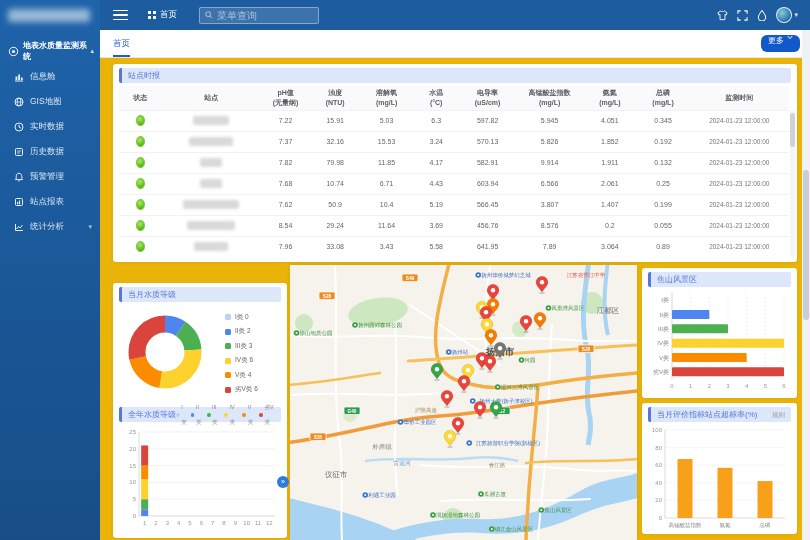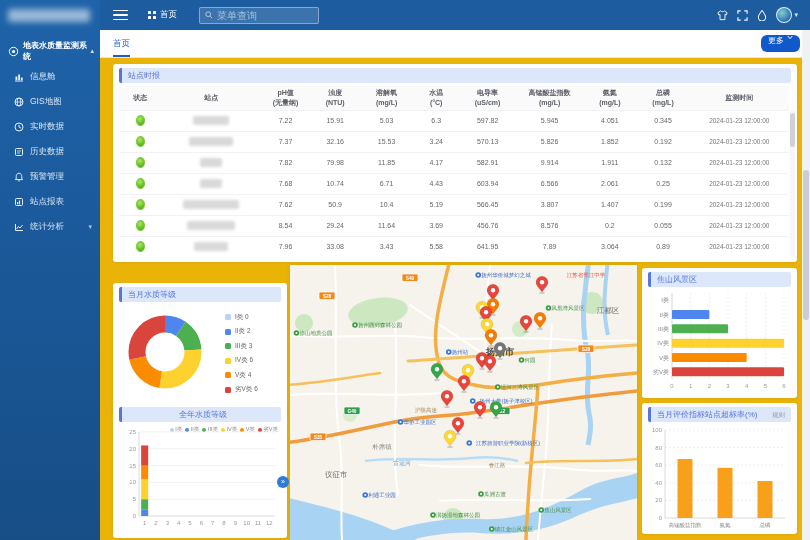--- a/index.html
+++ b/index.html
@@ -63,21 +63,21 @@
   .tbl-scroll { position:absolute; right:2px; top:46px; bottom:5px; width:5px; background:#f5f6f8; border-radius:3px; }
   .tbl-thumb { position:absolute; top:3px; left:0; width:5px; height:34px; background:#cfd2d8; border-radius:3px; }
 
   .p-donut { left:13px; top:225px; width:174px; height:130px; }
   .p-donut .body { display:flex; }
   .legend-col { margin-left:10px; margin-top:8px; }
   .lg-item { display:flex; align-items:center; height:14.5px; font-size:6.5px; color:#666; }
   .lg-item .sw { width:6px; height:6px; border-radius:1.5px; margin-right:4px; }
 
   .p-stacked { left:13px; top:345px; width:174px; height:135px; }
-  .p-stacked .banner { padding-right:3px;flex-direction:column; }
+  .p-stacked .banner { padding-right:3px; }
   .inline-legend { margin-left:auto; display:flex; align-items:center; gap:3px; }
   .il-item { display:flex; align-items:center; font-size:5.5px; color:#888; }
   .il-item .sw { width:4px; height:4px; border-radius:50%; margin-right:1.5px; }
 
   .map-wrap { position:absolute; left:190px; top:207px; width:347px; height:275px; overflow:hidden; box-shadow:0 0 4px rgba(30,50,90,.12); }
   .map-collapse { position:absolute; left:177px; top:418px; width:12px; height:12px; border-radius:50%;
     background:#2f7bd9; color:#fff; font-size:7px; line-height:12px; text-align:center; cursor:pointer; z-index:6; }
 
   .p-hbar { left:542px; top:210px; width:155px; height:130px; }
   .p-vbar { left:542px; top:345px; width:155px; height:131px; }

